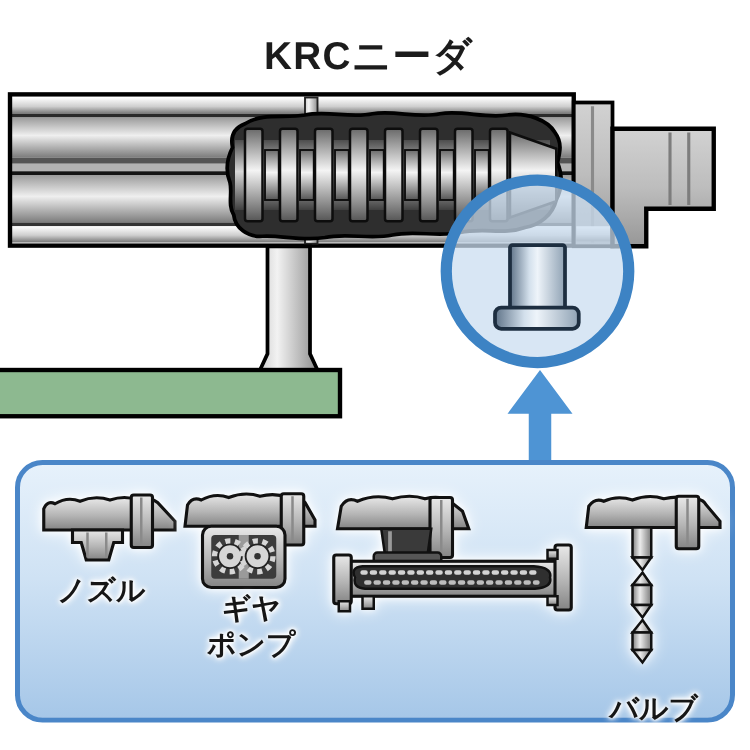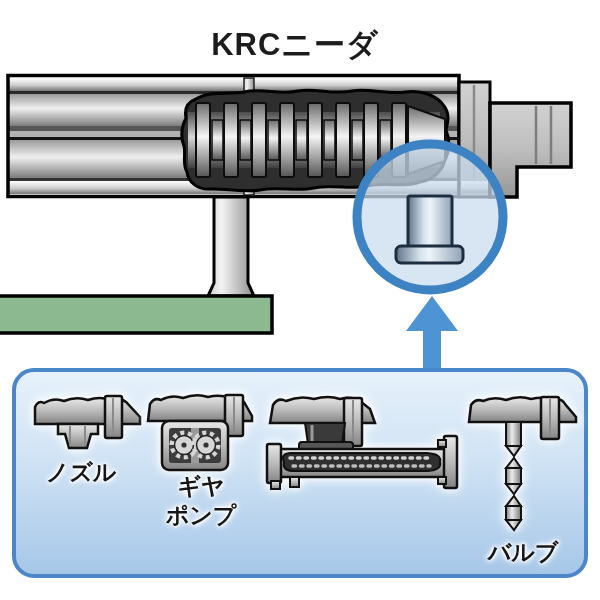--- a/index.html
+++ b/index.html
@@ -237,16 +237,16 @@
         <polygon points="42,92 57,92 50,102"></polygon>
         <polygon points="50,104 57,114 42,114"></polygon>
         <rect x="42" y="114" width="15" height="14"></rect>
         <polygon points="42,128 57,128 50,138"></polygon>
       </g>
     </svg>
 
     <div class="plabel" style="left:10px;top:86px;width:110px;">ノズル</div>
     <div class="plabel" style="left:130px;top:100px;width:110px;">ギヤ
 ポンプ</div>
-    <div class="plabel" style="left:452px;top:166px;width:110px;">バルブ</div>
+    <div class="plabel" style="left:452px;top:180px;width:110px;">バルブ</div>
   </div>
 
 </div>
 
 </body></html>

